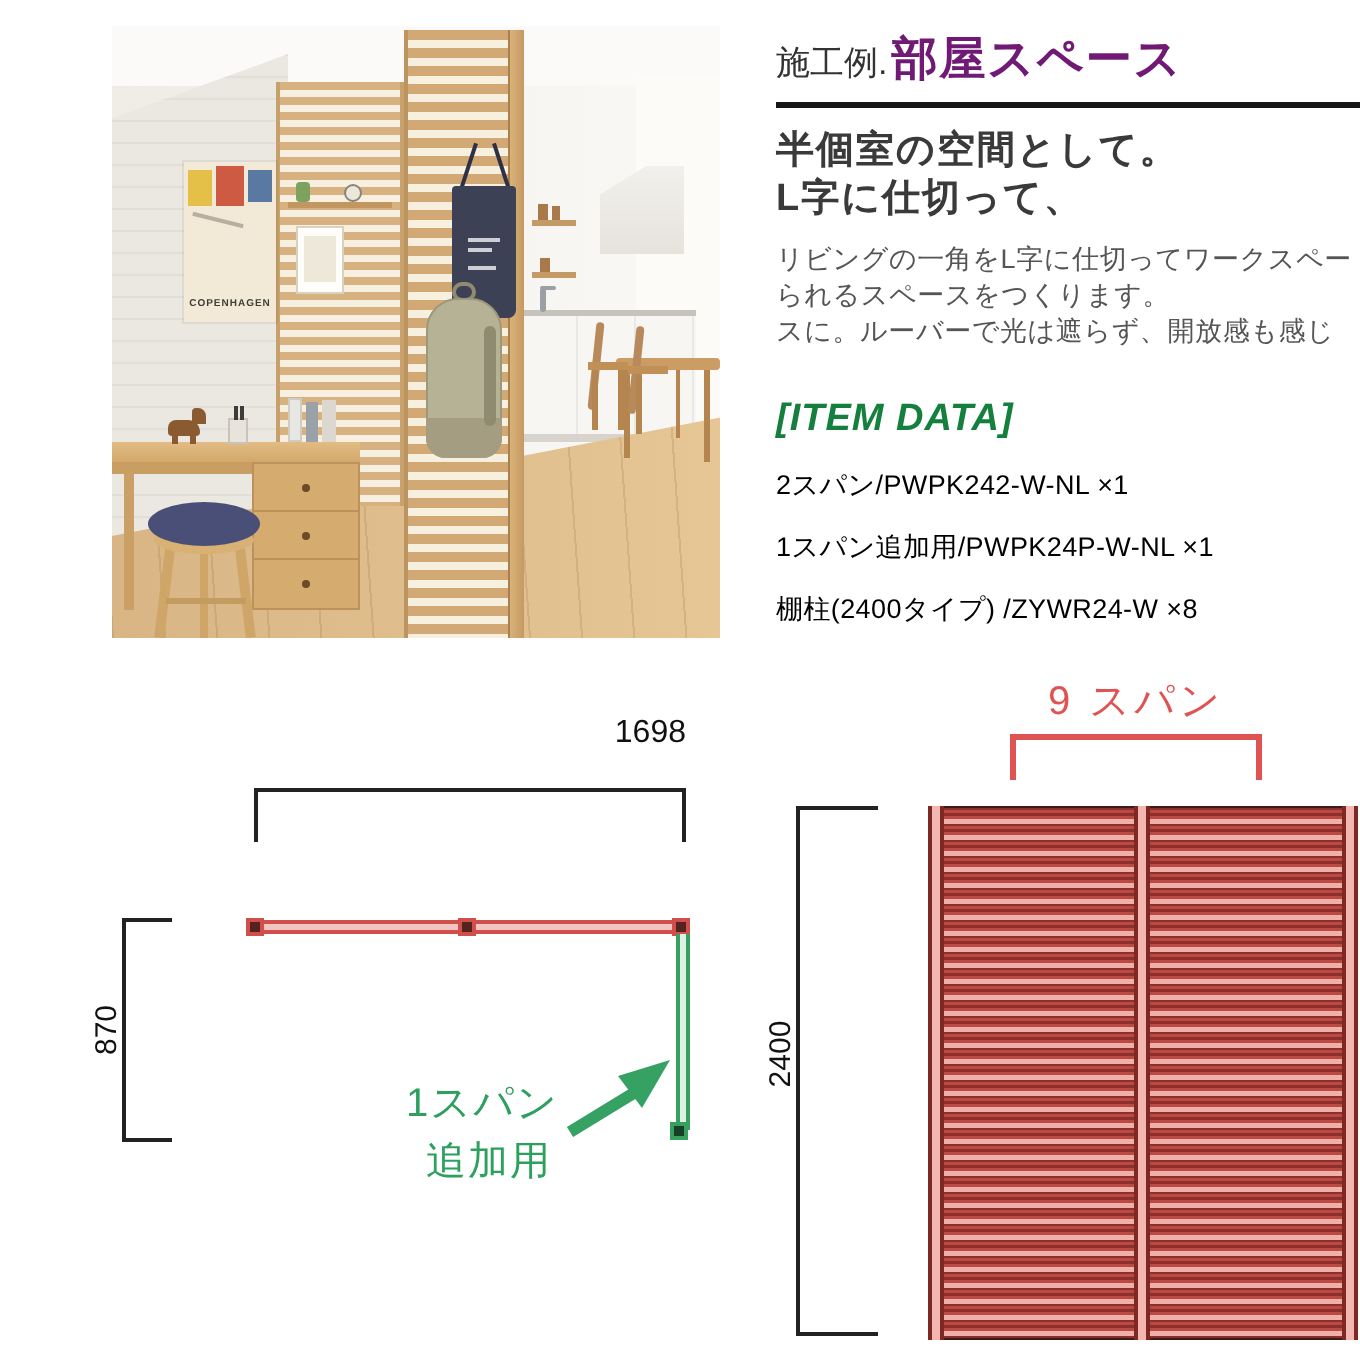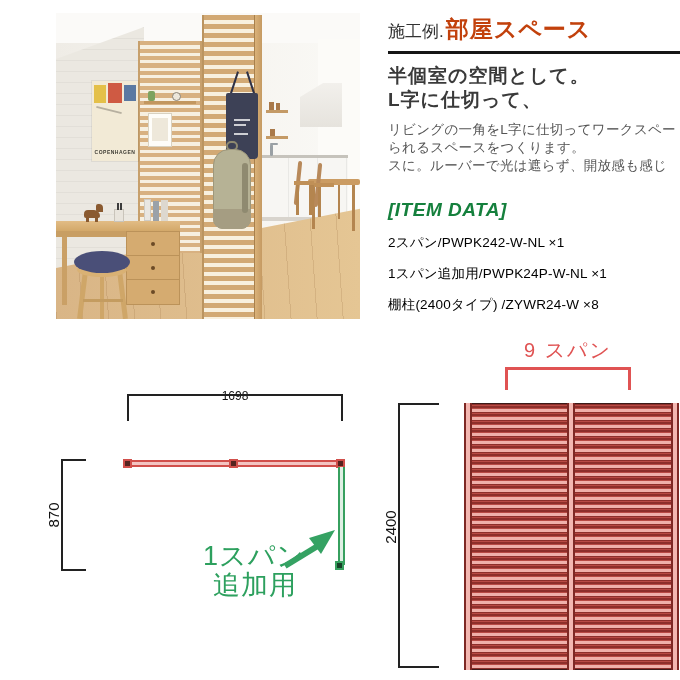--- a/index.html
+++ b/index.html
@@ -4,21 +4,21 @@
 <style>
   * { margin:0; padding:0; box-sizing:border-box; }
   html,body { background:#fff; }
   body { font-family:"Liberation Sans","DejaVu Sans",sans-serif; }
   #app { position:relative; width:680px; height:680px; background:#fff; overflow:hidden;margin-left:43px; }
 
   
   .info { position:absolute; left:345px; top:14px; width:328px; color:#2f2f2f; }
   .title-row { display:flex; align-items:baseline; gap:2px; padding-bottom:6px; border-bottom:3px solid #161616; }
   .title-prefix { font-size:17px; color:#333; }
-  .title-main { font-size:23px; font-weight:700; letter-spacing:1px; color:#c2410c; }
+  .title-main { font-size:23px; font-weight:700; letter-spacing:1px; color:#701a75; }
   .intro-heading { margin-top:10px; font-size:19px; font-weight:700; color:#3a3a3a; line-height:24px; letter-spacing:1px; }
   .intro-body { margin-top:9px; font-size:13.5px; color:#555; line-height:18px; letter-spacing:0.3px; }
   .itemdata-heading { margin-top:24px; font-size:19px; font-weight:800; color:#15803d; letter-spacing:0.5px;font-style:italic; }
   .item-line { margin-top:13px; font-size:13.5px; color:#000000; line-height:18px; letter-spacing:0.2px; }
 
   
   .photo { position:absolute; left:13px; top:13px; width:304px; height:306px; overflow:hidden;
            background:linear-gradient(90deg,#efece6 0%,#f5f3ee 45%,#faf9f6 100%); }
   .photo div { position:absolute; }
   .ceiling { left:0; top:0; width:100%; height:30px; background:#fbfaf8; }
@@ -83,30 +83,30 @@
   .bp-strap { left:186px; top:150px; width:6px; height:50px; background:#8f8a70; border-radius:3px; z-index:7; }
   .poster { left:36px; top:68px; width:46px; height:80px; background:#f2ead6; box-shadow:0 0 0 1px rgba(0,0,0,0.06); }
   .poster-rect { }
   .poster-text { left:36px; top:136px; width:46px; text-align:center; font-size:5px; font-weight:700;
     letter-spacing:0.5px; color:#3f3d35; z-index:2; }
 
   
   .dim { position:absolute; }
   .dim-line-h { border-top:2px solid #222; }
   .dim-line-v { border-left:2px solid #222; }
-  .plan-width-label { position:absolute; left:84px; top:389px; width:216px; text-align:center;
-    font-size:12px; color:#111; }
+  .plan-width-label { position:absolute; left:84px; top:358px; width:216px; text-align:right;
+    font-size:16px; color:#111; }
   .vlabel { position:absolute; font-size:15px; color:#111; text-align:center; transform:rotate(-90deg); }
   .plan-bar-red { position:absolute; left:84px; top:460px; width:216px; height:7px;
     background:#f3c4c2; border-top:2px solid #d14f4b; border-bottom:2px solid #d14f4b; }
   .marker-red { position:absolute; width:9px; height:9px; top:459px; background:#55231f; border:2px solid #d14f4b; }
   .plan-bar-green { position:absolute; left:295px; top:467px; width:7px; height:98px;
     background:#dff0e4; border-left:2px solid #37a05f; border-right:2px solid #37a05f; }
   .marker-green { position:absolute; left:292px; top:561px; width:9px; height:9px; background:#173f27; border:2px solid #37a05f; }
-  .plan-note { position:absolute; font-size:27px; color:#2da05e; letter-spacing:1px; }
+  .plan-note { position:absolute; font-size:20px; color:#2da05e; letter-spacing:1px; }
 
   
   .elev-span-label { position:absolute; left:458px; top:337px; width:134px; text-align:center;
     font-size:20px; color:#e05353; letter-spacing:2px; }
   .elev-bracket { position:absolute; left:462px; top:367px; width:126px; height:23px;
     border-top:3px solid #e05353; border-left:3px solid #e05353; border-right:3px solid #e05353; }
   .elev-panel { position:absolute; left:421px; top:403px; width:215px; height:267px;
     border:1px solid #3c1b19;
     background:repeating-linear-gradient(180deg,#8e2f2b 0 1px,#b94a44 1px 2.5px,#8e2f2b 2.5px 4px,#b94a44 4px 5.5px,#f0b0aa 5.5px 8px); }
   .elev-post { position:absolute; top:403px; width:8px; height:267px; background:#f3b6b0;

